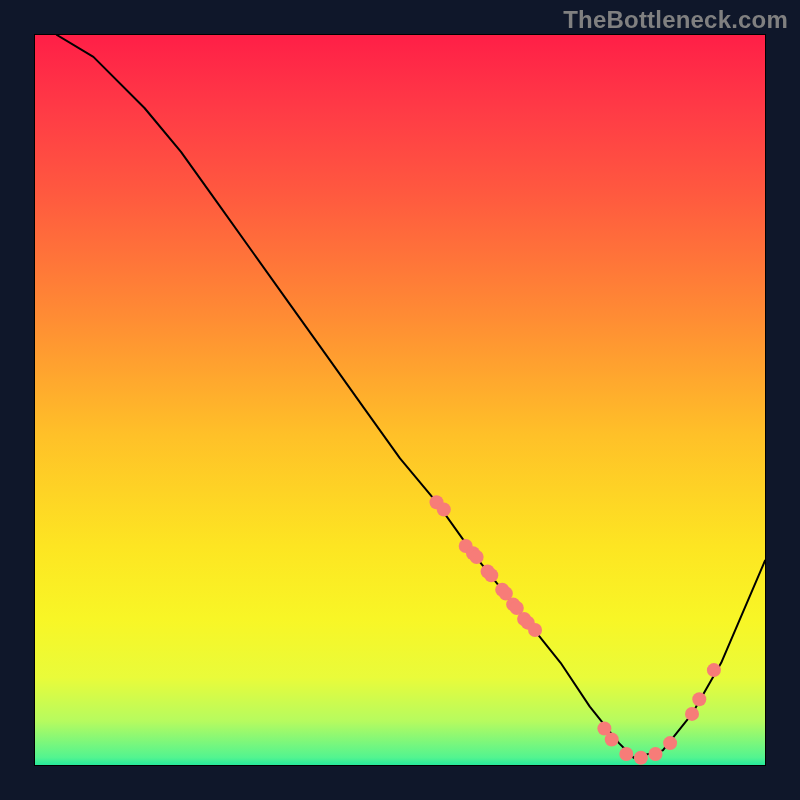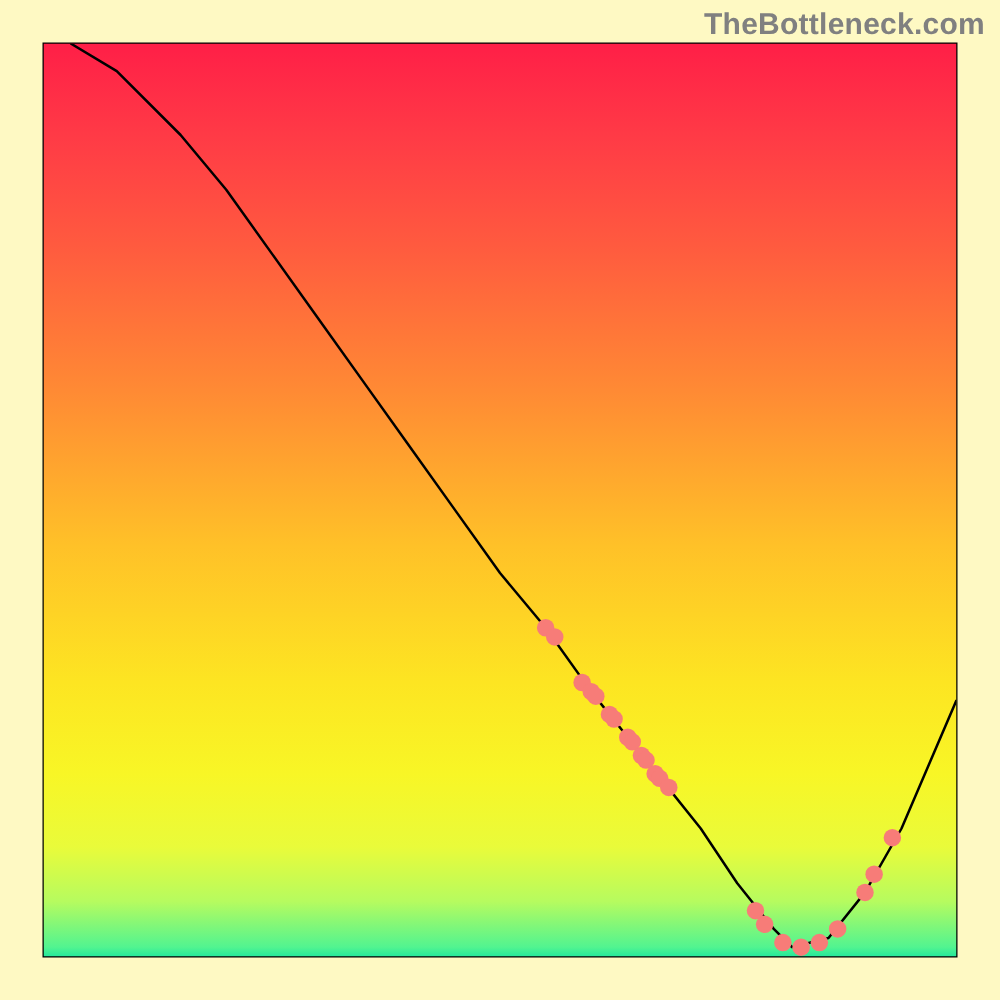--- a/index.html
+++ b/index.html
@@ -7,21 +7,21 @@
     padding: 0;
     width: 800px;
     height: 800px;
     background: #000000;
     overflow: hidden;
   }
   .outer {
     position: relative;
     width: 800px;
     height: 800px;
-    background: #fef9c3;
+    background: #0f172a;
   }
   .plot-frame {
     position: absolute;
     left: 35px;
     top: 35px;
     width: 730px;
     height: 730px;
     
     background: linear-gradient(
       to bottom,

